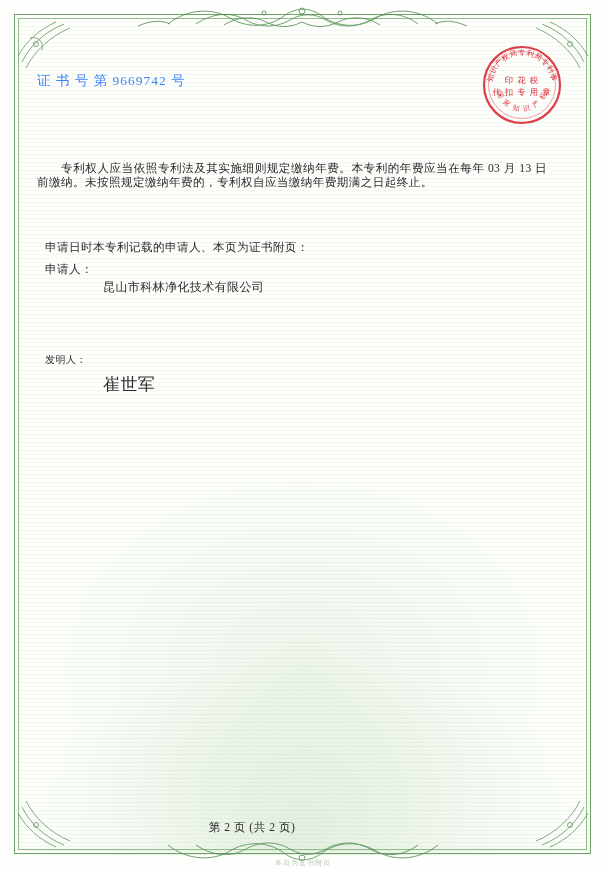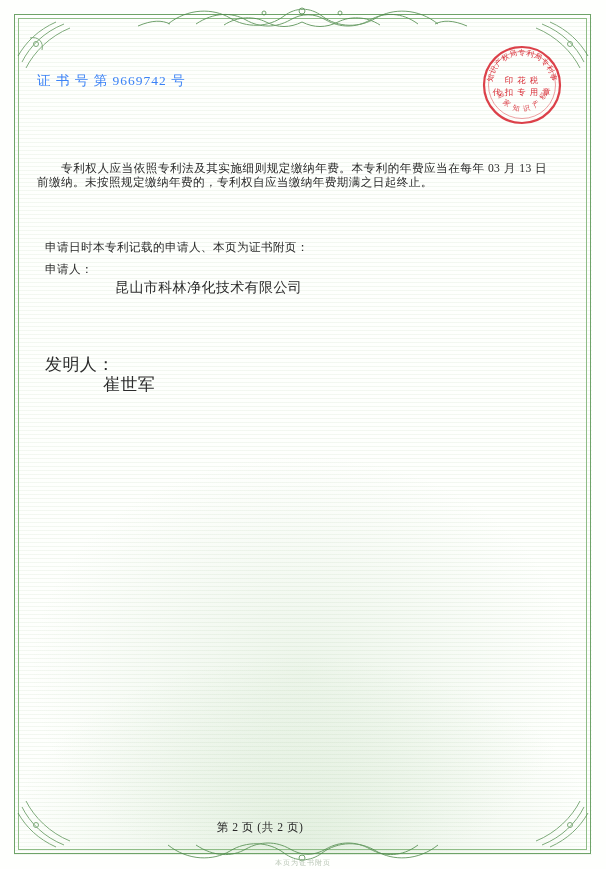--- a/index.html
+++ b/index.html
@@ -140,31 +140,30 @@
     top: 262px;
     font-size: 11.6px;
     letter-spacing: 0.4px;
     color: #2b2b2b;
     white-space: nowrap;
   }
   .applicant-name {
     position: absolute;
     left: 103px;
     top: 279px;
-    font-size: 14px;
-    letter-spacing: 0.4px;
-    color: #2b2b2b;
-    white-space: nowrap;
-    margin-left: 12px;
+    font-size: 12px;
+    letter-spacing: 0.4px;
+    color: #2b2b2b;
+    white-space: nowrap;
   }
   .inventor-label {
     position: absolute;
     left: 45px;
     top: 353px;
-    font-size: 17px;
+    font-size: 10px;
     letter-spacing: 0.4px;
     color: #2b2b2b;
     white-space: nowrap;
   }
   .inventor-name {
     position: absolute;
     left: 103px;
     top: 373px;
     font-size: 17px;
     letter-spacing: 0.4px;
@@ -174,21 +173,20 @@
 
   .page-footer {
     position: absolute;
     left: 0;
     top: 820px;
     width: 504px;
     text-align: center;
     font-size: 11.6px;
     letter-spacing: 0.5px;
     color: #2b2b2b;
-    margin-left: 8px;
   }
 
   .below-note {
     position: absolute;
     left: 0;
     top: 858px;
     width: 606px;
     text-align: center;
     font-size: 7px;
     color: #b9c6b6;

